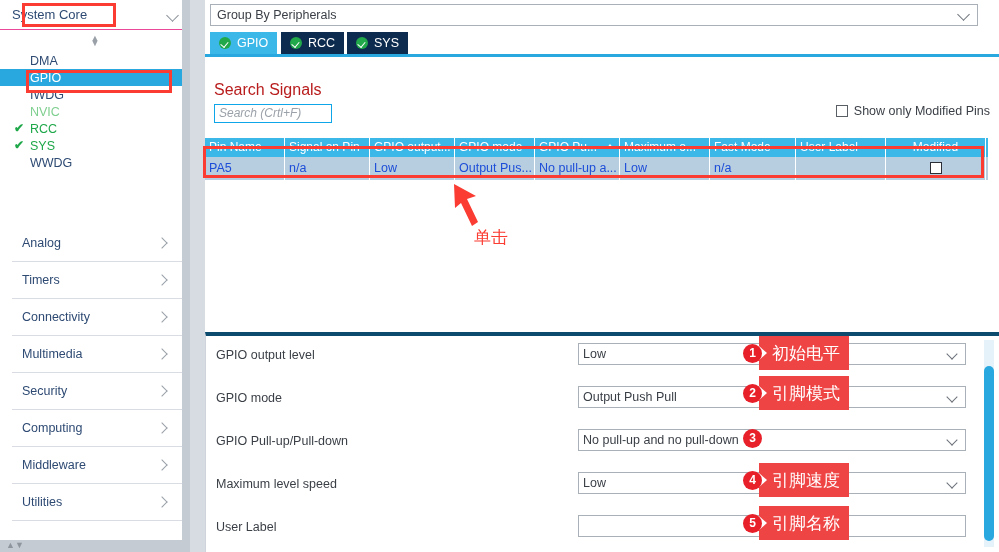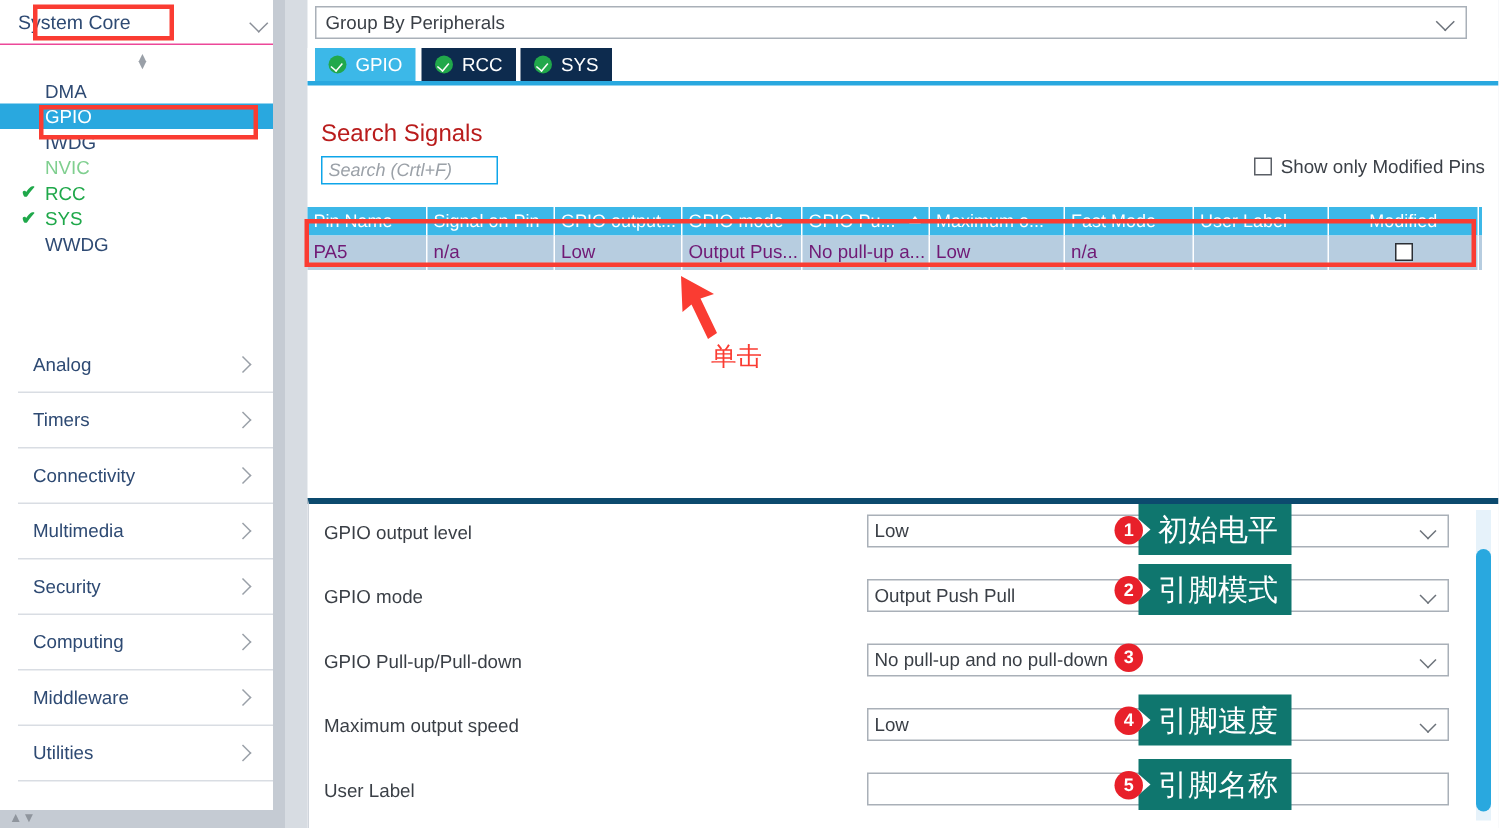--- a/index.html
+++ b/index.html
@@ -289,21 +289,21 @@
     border-left: 4px solid transparent;
     border-right: 4px solid transparent;
     border-bottom: 5px solid #ffffff;
   }
   #pin-table .trow {
     display: flex;
     height: 23px;
     background: #b7cde0;
   }
   #pin-table .td {
-    color: #701a75;
+    color: #1d4ed8;
     font-size: 12.5px;
     line-height: 23px;
     padding-left: 4px;
     border-right: 1px solid #ffffff;
     white-space: nowrap;
     overflow: hidden;
     position: relative;
   }
   #pin-table .td .rowcbox {
     position: absolute;
@@ -392,23 +392,23 @@
     background: #e8202a;
     color: #ffffff;
     font-size: 12px;
     font-weight: bold;
     display: flex; align-items: center; justify-content: center;
     position: relative;
     z-index: 3;
     flex: none;
   }
   .callout .tipbox {
-    background: #0f766e;
+    background: #ef4444;
     color: #ffffff;
-    font-size: 20px;
+    font-size: 17px;
     height: 34px;
     line-height: 34px;
     padding: 0 9px 0 13px;
     position: relative;
     margin-left: -3px;
     white-space: nowrap;
     font-family: "DejaVu Sans", sans-serif;
   }
   .callout .tipbox::before {
     content: "";
@@ -595,21 +595,21 @@
 
       <div class="prow" style="top:86px;">
         <span class="plabel">GPIO Pull-up/Pull-down</span>
         <div class="pfield">
           <span>No pull-up and no pull-down</span>
           <span class="pchev"></span>
         </div>
       </div>
 
       <div class="prow" style="top:129px;">
-        <span class="plabel">Maximum output speed</span>
+        <span class="plabel">Maximum level speed</span>
         <div class="pfield">
           <span>Low</span>
           <span class="pchev"></span>
         </div>
       </div>
 
       <div class="prow" style="top:172px;">
         <span class="plabel">User Label</span>
         <div class="pfield">
           <span></span>

